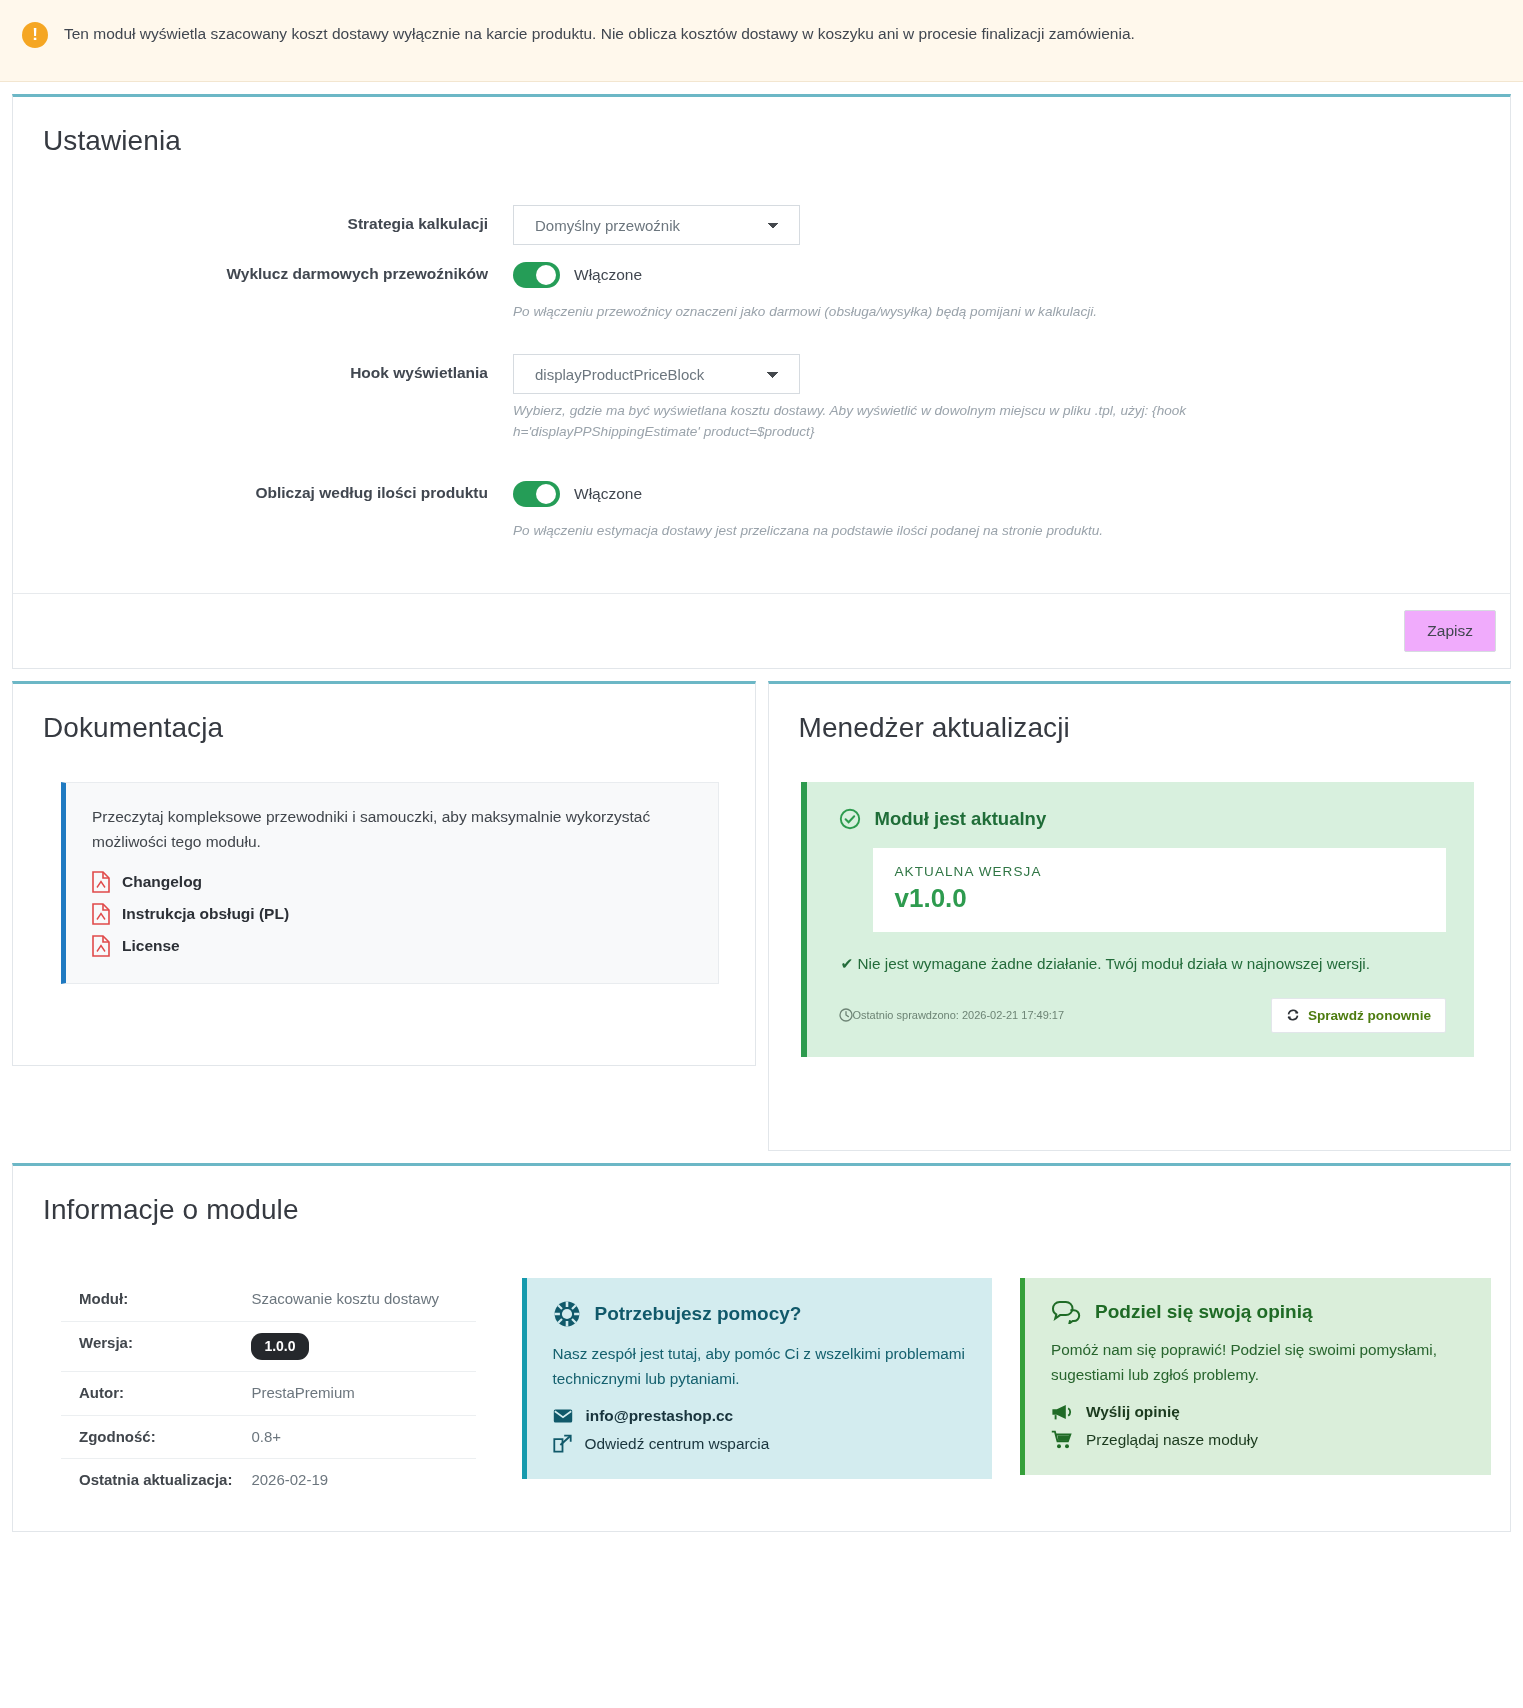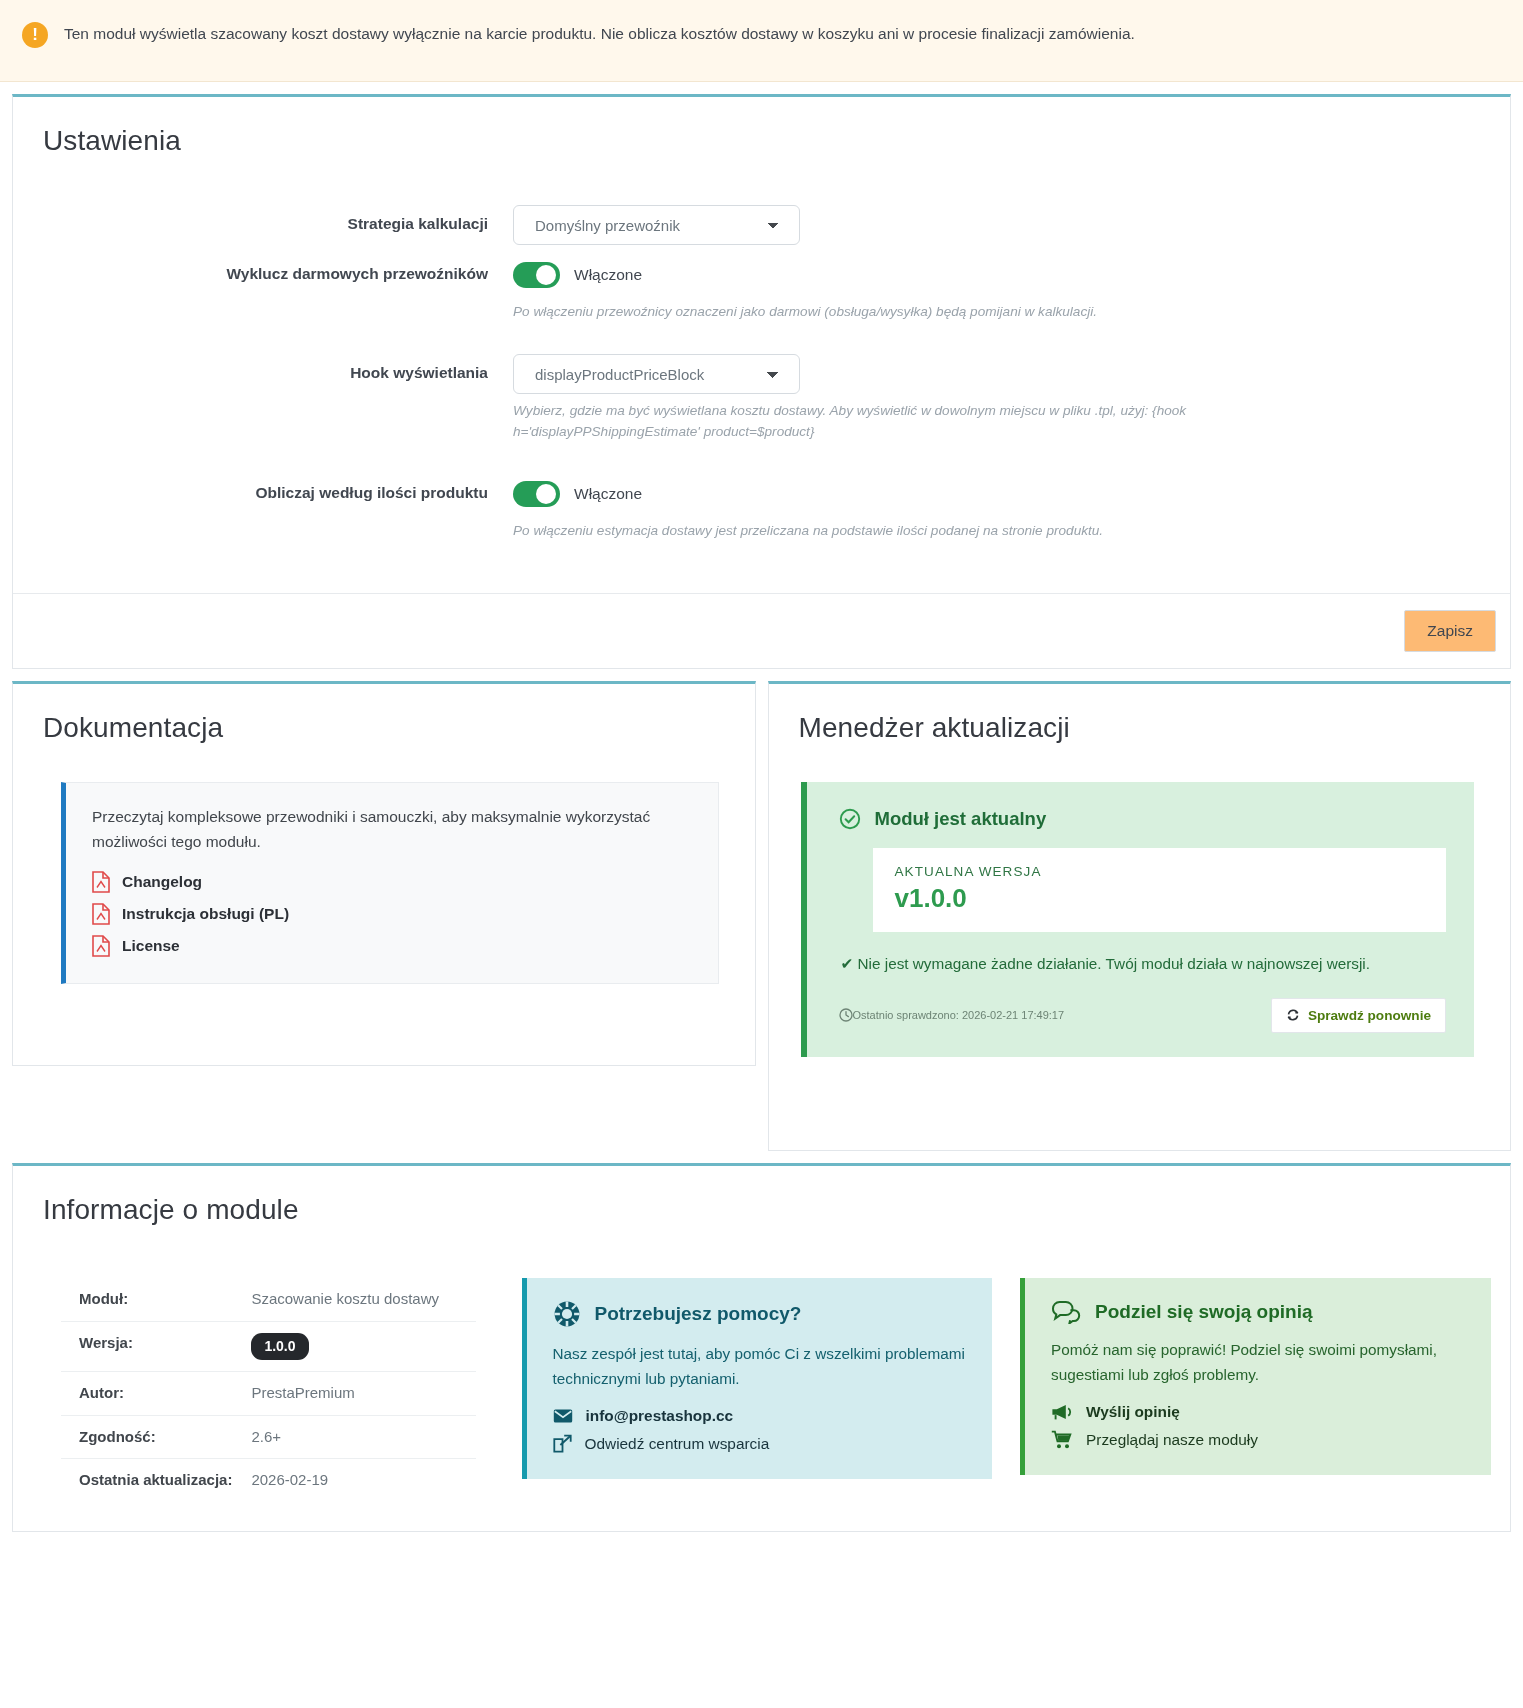--- a/index.html
+++ b/index.html
@@ -77,21 +77,21 @@
   .form-row .form-control-wrap { flex: 1 1 auto; padding-right: 30px; }
 
   select.pp-select {
     width: 287px;
     height: 40px;
     font-size: 15px;
     font-family: "Liberation Sans", sans-serif;
     color: #6c767e;
     background: #ffffff;
     border: 1px solid #d6dbe0;
-    border-radius: 6px;
+    border-radius: 0;
     padding: 6px 10px 6px 21px;
     -webkit-appearance: none;
     -moz-appearance: none;
     appearance: none;
     background-image:
       linear-gradient(45deg, transparent 50%, #44484d 50%),
       linear-gradient(135deg, #44484d 50%, transparent 50%);
     background-position:
       calc(100% - 26px) 17px,
       calc(100% - 20px) 17px;
@@ -130,21 +130,21 @@
   .card-footer {
     border-top: 1px solid #e7eaed;
     padding: 16px 14px 16px 14px;
     display: flex;
     justify-content: flex-end;
   }
   .btn-save {
     font-family: "Liberation Sans", sans-serif;
     font-size: 15.5px;
     color: #414750;
-    background: #fdba74;
+    background: #f0abfc;
     border: 1px solid #d6dbe0;
     border-radius: 2px;
     padding: 11px 22px;
     cursor: pointer;
   }
 
   
   .row-2 { display: flex; align-items: flex-start; }
   .col-6 { width: 50%; }
 
@@ -469,21 +469,21 @@
           <td>
             <span class="badge-dark">1.0.0</span>
           </td>
         </tr>
         <tr>
           <th>Autor:</th>
           <td>PrestaPremium</td>
         </tr>
         <tr>
           <th>Zgodność:</th>
-          <td>2.6+</td>
+          <td>0.8+</td>
         </tr>
         <tr>
           <th>Ostatnia aktualizacja:</th>
           <td>2026-02-19</td>
         </tr>
       </tbody>
         </table>
     </div>
 
     <div class="promo">

